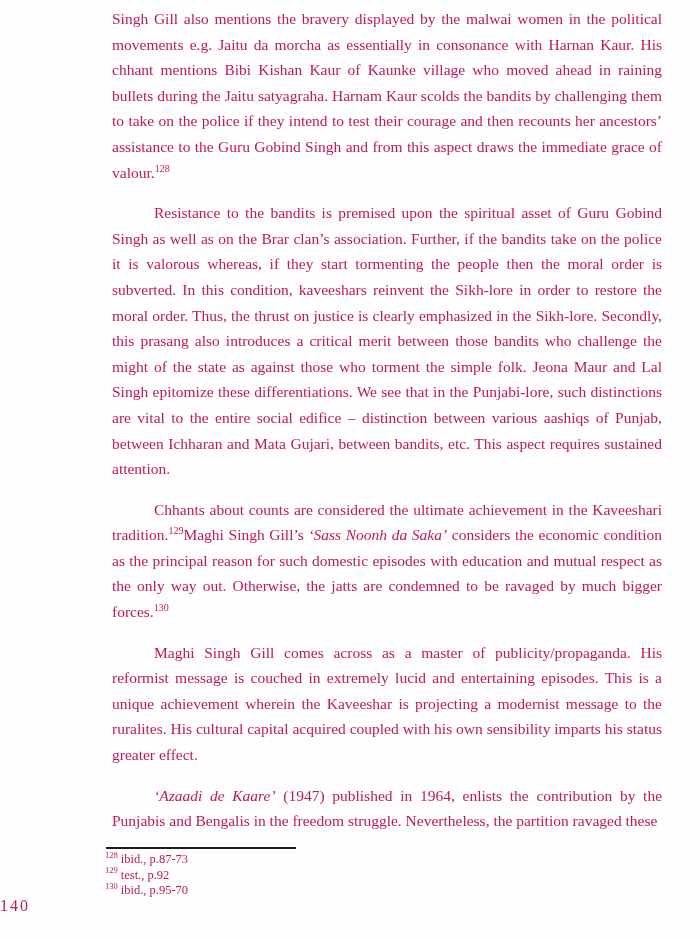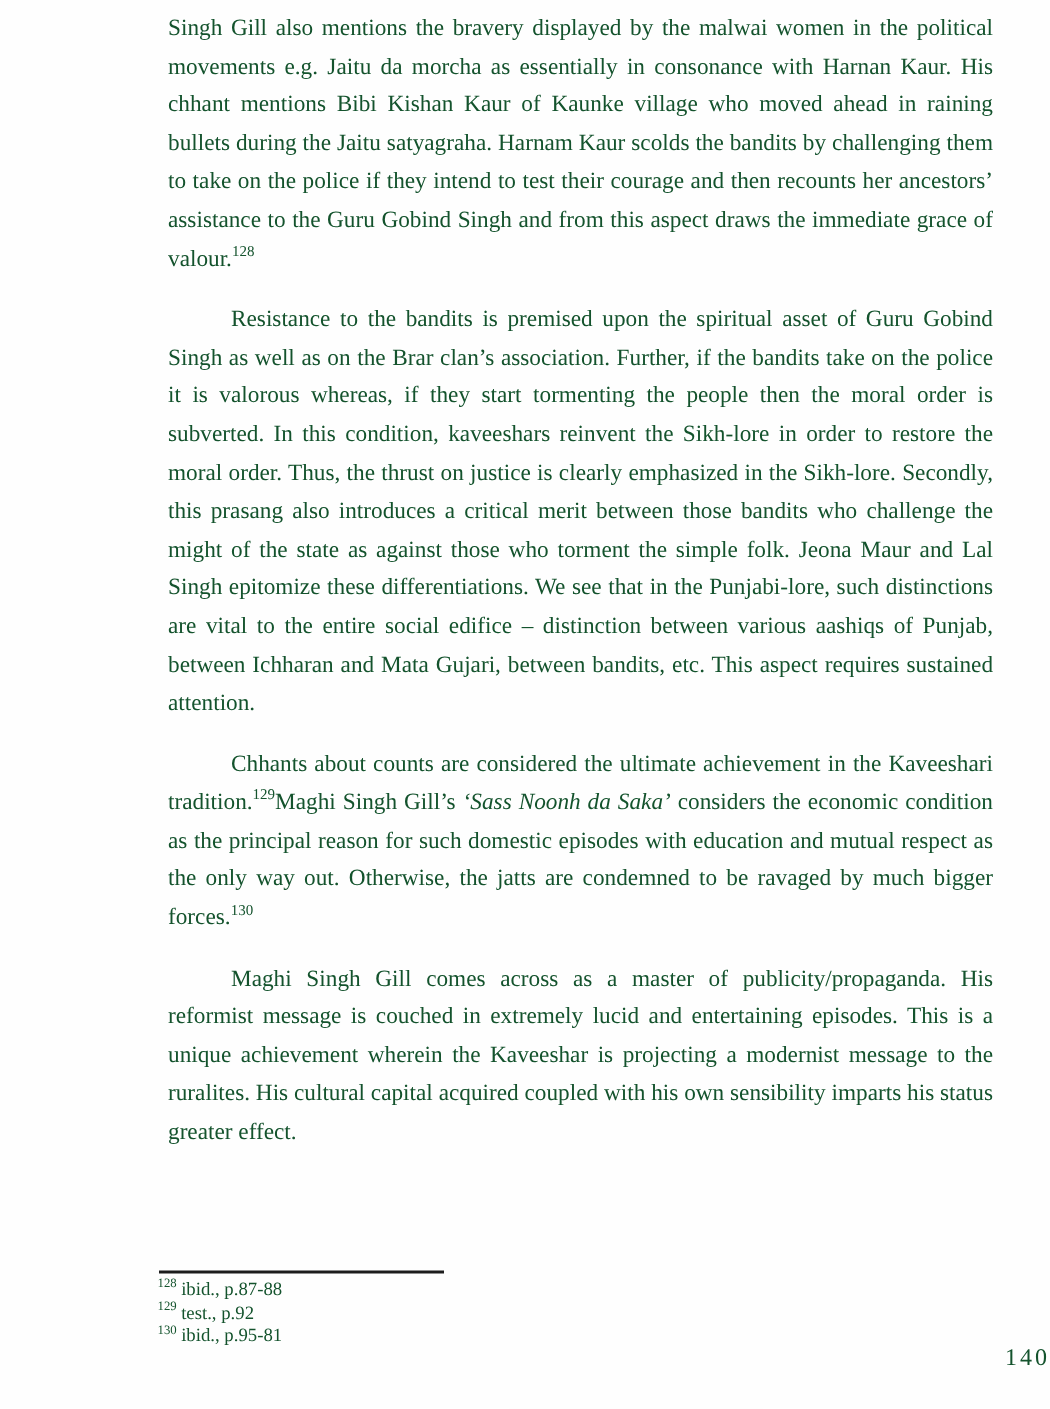--- a/index.html
+++ b/index.html
@@ -6,21 +6,21 @@
     margin: 0;
     padding: 0;
     background: #ffffff;
   }
   .page {
     position: relative;
     width: 700px;
     height: 939px;
     background: #fefefe;
     font-family: "Liberation Serif", "DejaVu Serif", serif;
-    color: #14532d;
+    color: #be185d;
     overflow: hidden;
   }
   .body-text {
     position: absolute;
     left: 112px;
     top: 6px;
     width: 550px;
     font-size: 15.5px;
     line-height: 25.6px;
     text-align: justify;
@@ -59,35 +59,36 @@
   .footnote sup {
     font-size: 8.5px;
     line-height: 0;
     margin-right: 3px;
   }
   .page-number {
     position: absolute;
     top: 897px;
     left: 0;
     width: 700px;
-    text-align: right;
+    text-align: left;
     font-size: 16px;
     letter-spacing: 2px;
   }
 </style>
 </head>
 <body>
 
 <div class="page">
   <div class="body-text" id="paragraphs">
       <p class="para no-indent"><span class="run-text">Singh Gill also mentions the bravery displayed by the malwai women in the political movements e.g. Jaitu da morcha as essentially in consonance with Harnan Kaur. His chhant mentions Bibi Kishan Kaur of Kaunke village who moved ahead in raining bullets during the Jaitu satyagraha. Harnam Kaur scolds the bandits by challenging them to take on the police if they intend to test their courage and then recounts her ancestors’ assistance to the Guru Gobind Singh and from this aspect draws the immediate grace of valour.</span><span class="run-sup">128</span></p>
       <p class="para"><span class="run-text">Resistance to the bandits is premised upon the spiritual asset of Guru Gobind Singh as well as on the Brar clan’s association. Further, if the bandits take on the police it is valorous whereas, if they start tormenting the people then the moral order is subverted. In this condition, kaveeshars reinvent the Sikh-lore in order to restore the moral order. Thus, the thrust on justice is clearly emphasized in the Sikh-lore. Secondly, this prasang also introduces a critical merit between those bandits who challenge the might of the state as against those who torment the simple folk. Jeona Maur and Lal Singh epitomize these differentiations. We see that in the Punjabi-lore, such distinctions are vital to the entire social edifice – distinction between various aashiqs of Punjab, between Ichharan and Mata Gujari, between bandits, etc. This aspect requires sustained attention.</span></p>
       <p class="para"><span class="run-text">Chhants about counts are considered the ultimate achievement in the Kaveeshari tradition.</span><span class="run-sup">129</span><span class="run-text">Maghi Singh Gill’s </span><span class="run-bi">‘Sass Noonh da Saka’</span><span class="run-text"> considers the economic condition as the principal reason for such domestic episodes with education and mutual respect as the only way out. Otherwise, the jatts are condemned to be ravaged by much bigger forces.</span><span class="run-sup">130</span></p>
       <p class="para"><span class="run-text">Maghi Singh Gill comes across as a master of publicity/propaganda. His reformist message is couched in extremely lucid and entertaining episodes. This is a unique achievement wherein the Kaveeshar is projecting a modernist message to the ruralites. His cultural capital acquired coupled with his own sensibility imparts his status greater effect.</span></p>
+      <p class="para"><span class="run-bi">‘Azaadi de Kaare’</span><span class="run-text"> (1947) published in 1964, enlists the contribution by the Punjabis and Bengalis in the freedom struggle. Nevertheless, the partition ravaged these</span></p>
     </div>
   <div class="footnote-sep"></div>
   <div class="footnotes" id="footnotes">
-      <div class="footnote"><sup>128</sup><span>ibid., p.87-88</span></div>
+      <div class="footnote"><sup>128</sup><span>ibid., p.87-73</span></div>
       <div class="footnote"><sup>129</sup><span>test., p.92</span></div>
-      <div class="footnote"><sup>130</sup><span>ibid., p.95-81</span></div>
+      <div class="footnote"><sup>130</sup><span>ibid., p.95-70</span></div>
     </div>
   <div class="page-number">140</div>
 </div>
 
 </body></html>

